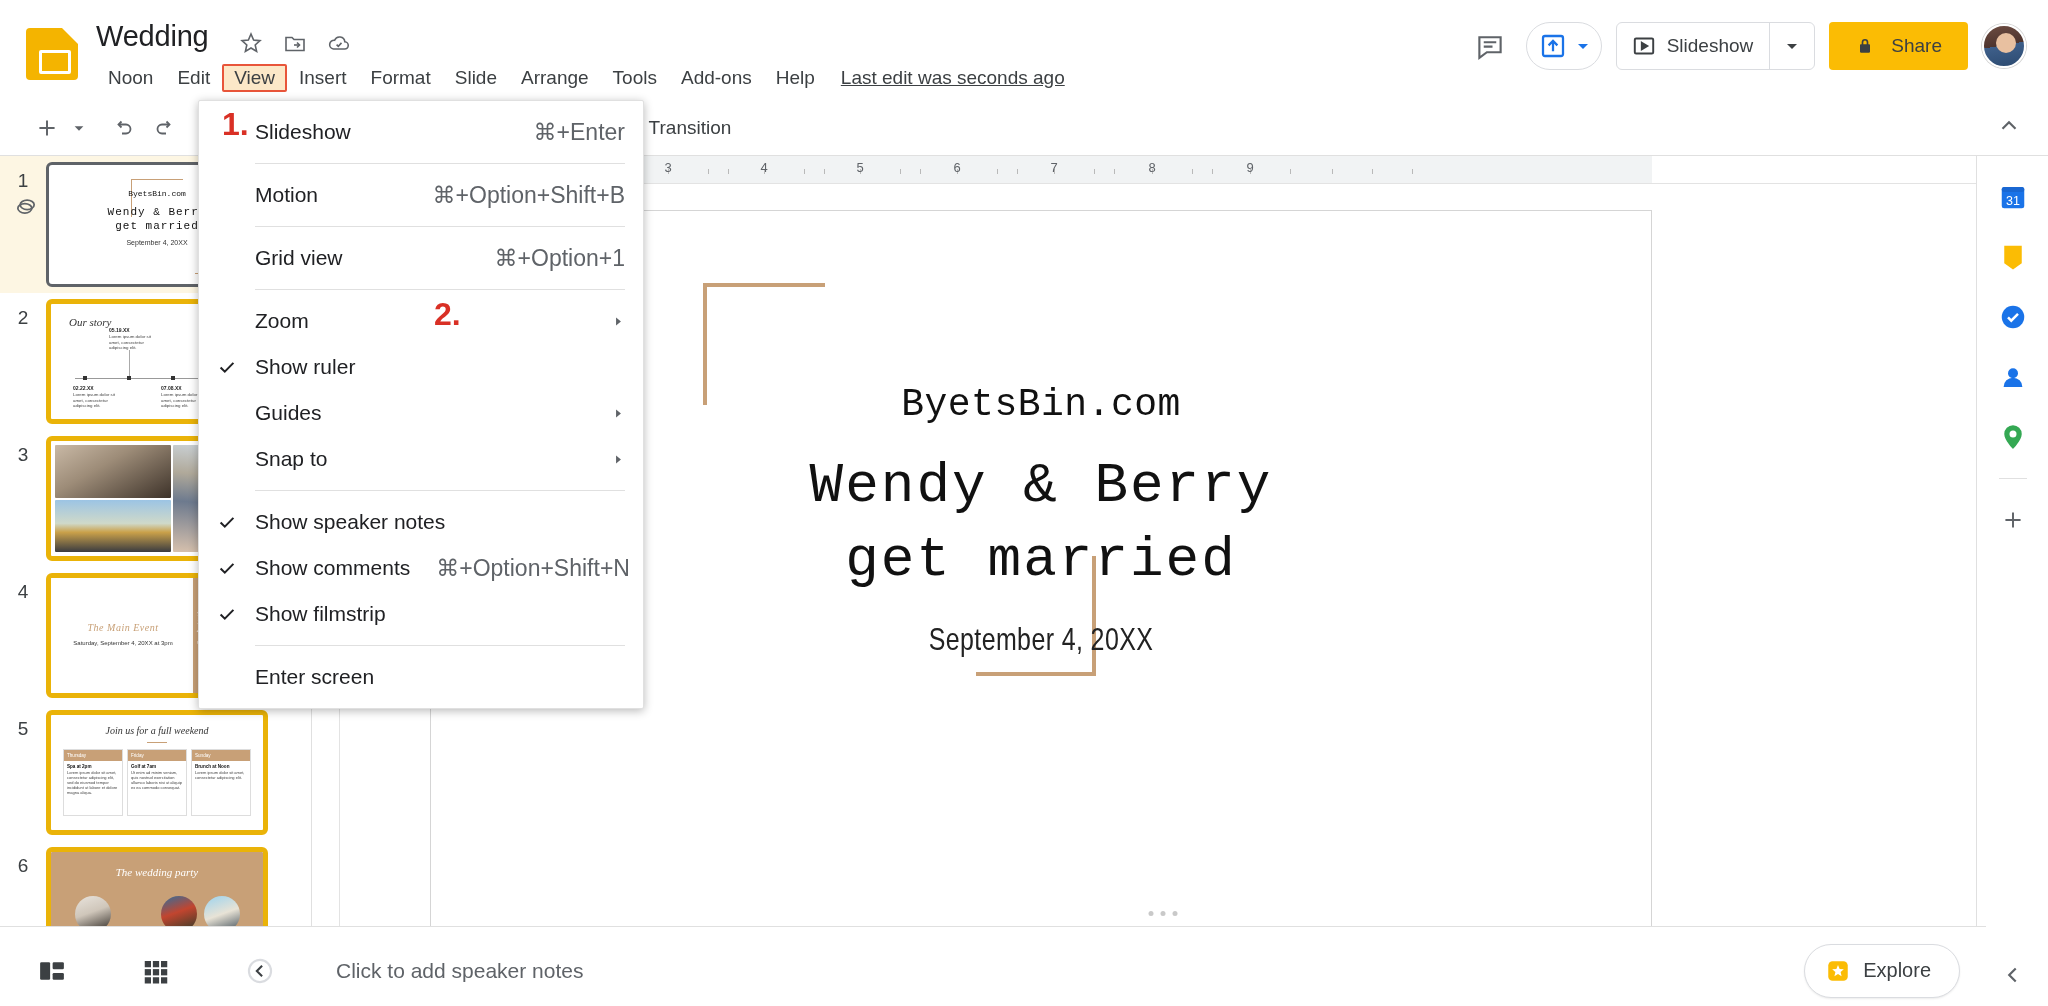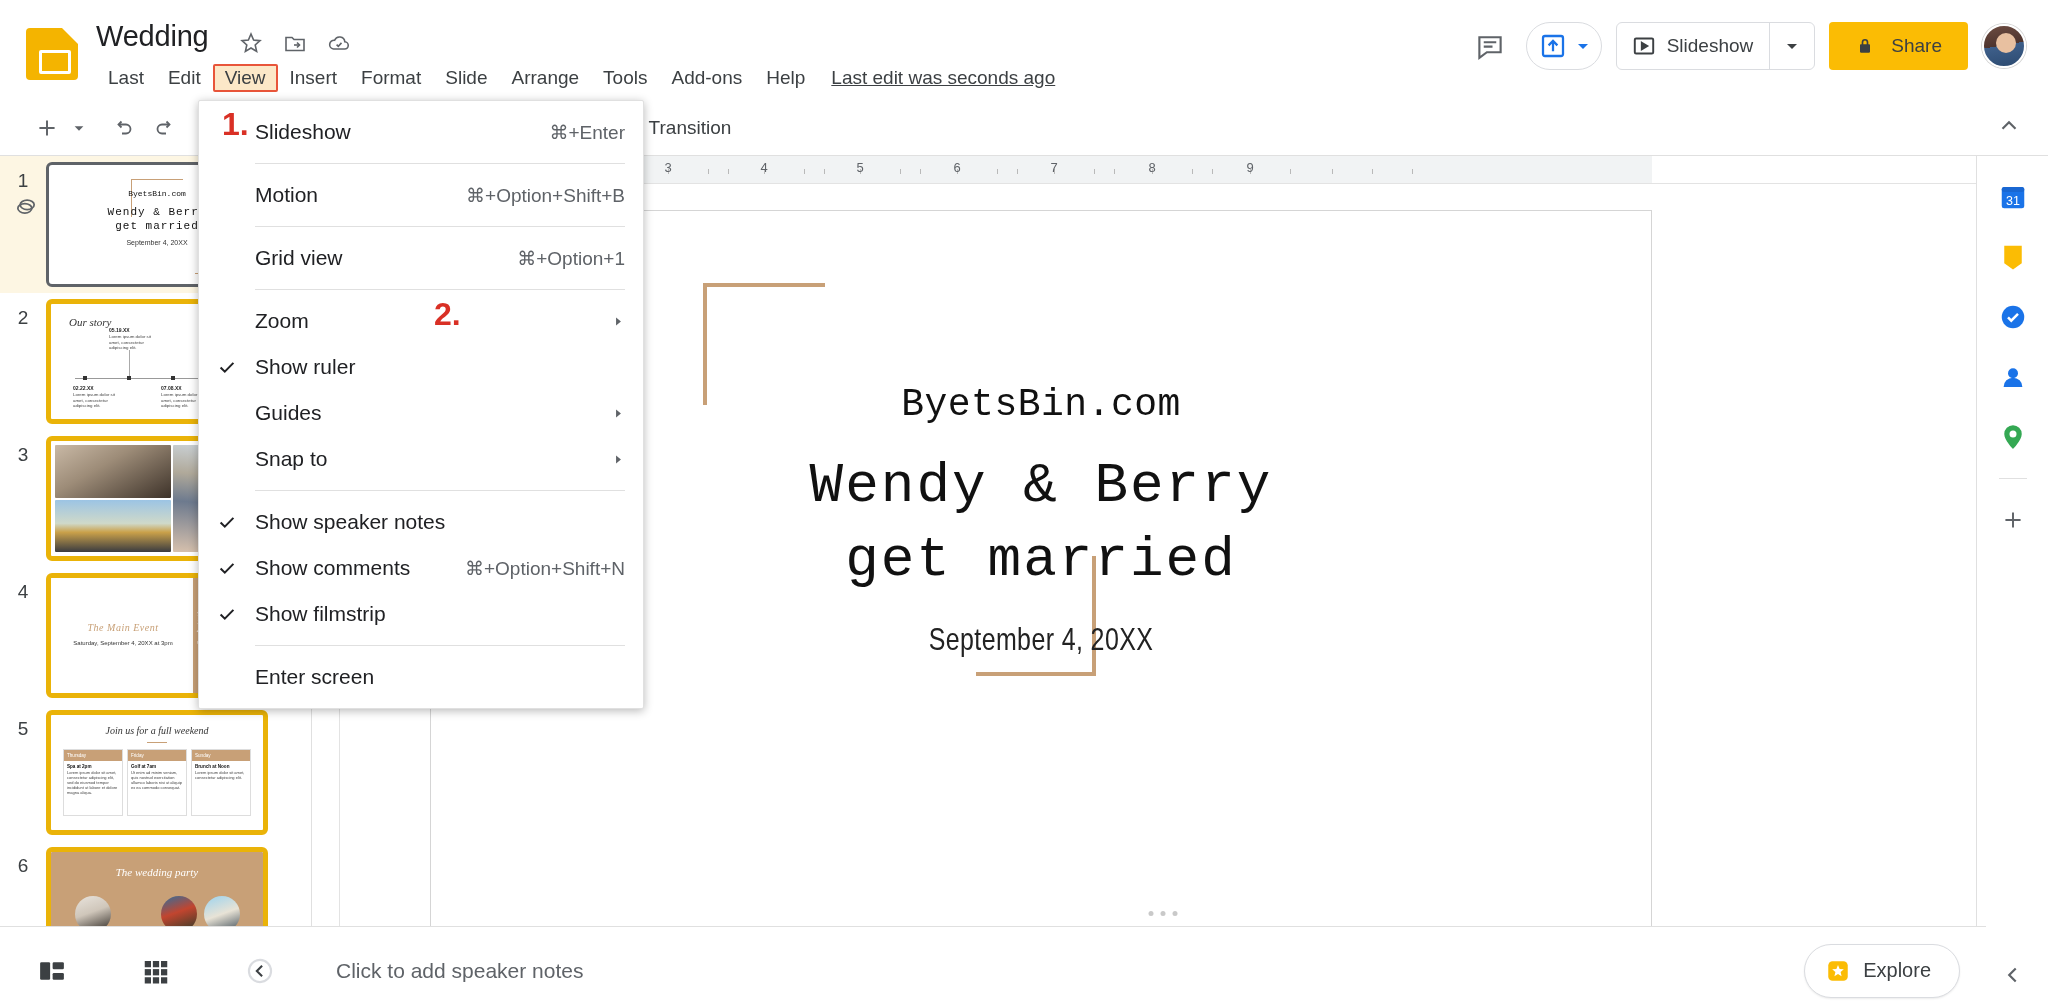--- a/index.html
+++ b/index.html
@@ -246,21 +246,21 @@
     position:absolute; left:198px; top:92px; width:446px;
     background:#fff; border:1px solid #e0e0e0; border-radius:2px;
     box-shadow:0 2px 10px rgba(0,0,0,.28); padding:8px 0; z-index:50;
   }
   .mrow {
     position:relative; display:flex; align-items:center; height:46px;
     padding:0 18px 0 0; cursor:pointer;
   }
   .m-check { width:56px; display:flex; align-items:center; justify-content:center; color:#202124; flex-shrink:0;}
   .m-label { font-size:21px; color:#202124; white-space:nowrap; }
-  .m-short { margin-left:auto; font-size:19px; color:#5f6368; white-space:nowrap; padding-left:26px; }
+  .m-short { margin-left:auto; font-size:23px; color:#5f6368; white-space:nowrap; padding-left:26px; }
   .m-arrow { margin-left:auto; color:#5f6368; display:flex; align-items:center;}
   .m-div { height:1px; background:#e0e0e0; margin:8px 18px 8px 56px; }
   .mrow.highlight {
     background:#f1f3f4; border:2px solid #e8553a; margin:0 -1px;
   }
 
   
   .anno {
     position:absolute; font-family:"Liberation Sans", sans-serif; font-weight:bold;
     color:#d93025; font-size:32px; z-index:60;
@@ -294,21 +294,21 @@
       </span>
       <span class="ticon">
         <svg width="24" height="24" viewBox="0 0 24 24" fill="none" stroke="currentColor" stroke-width="1.6">
           <path d="M6.5 18h11a3.6 3.6 0 0 0 .3-7.2A5.3 5.3 0 0 0 7.6 9.3 3.8 3.8 0 0 0 6.5 18z"></path>
           <path d="M9.6 13.6l1.7 1.7 3.2-3.4"></path>
         </svg>
       </span>
     </div>
 
     <div class="menubar">
-      <div class="menu-item">Last</div>
+      <div class="menu-item">Noon</div>
       <div class="menu-item">Edit</div>
       <div class="menu-item active">View</div>
       <div class="menu-item">Insert</div>
       <div class="menu-item">Format</div>
       <div class="menu-item">Slide</div>
       <div class="menu-item">Arrange</div>
       <div class="menu-item">Tools</div>
       <div class="menu-item">Add-ons</div>
       <div class="menu-item">Help</div>
       <div class="lastedit">Last edit was seconds ago</div>

